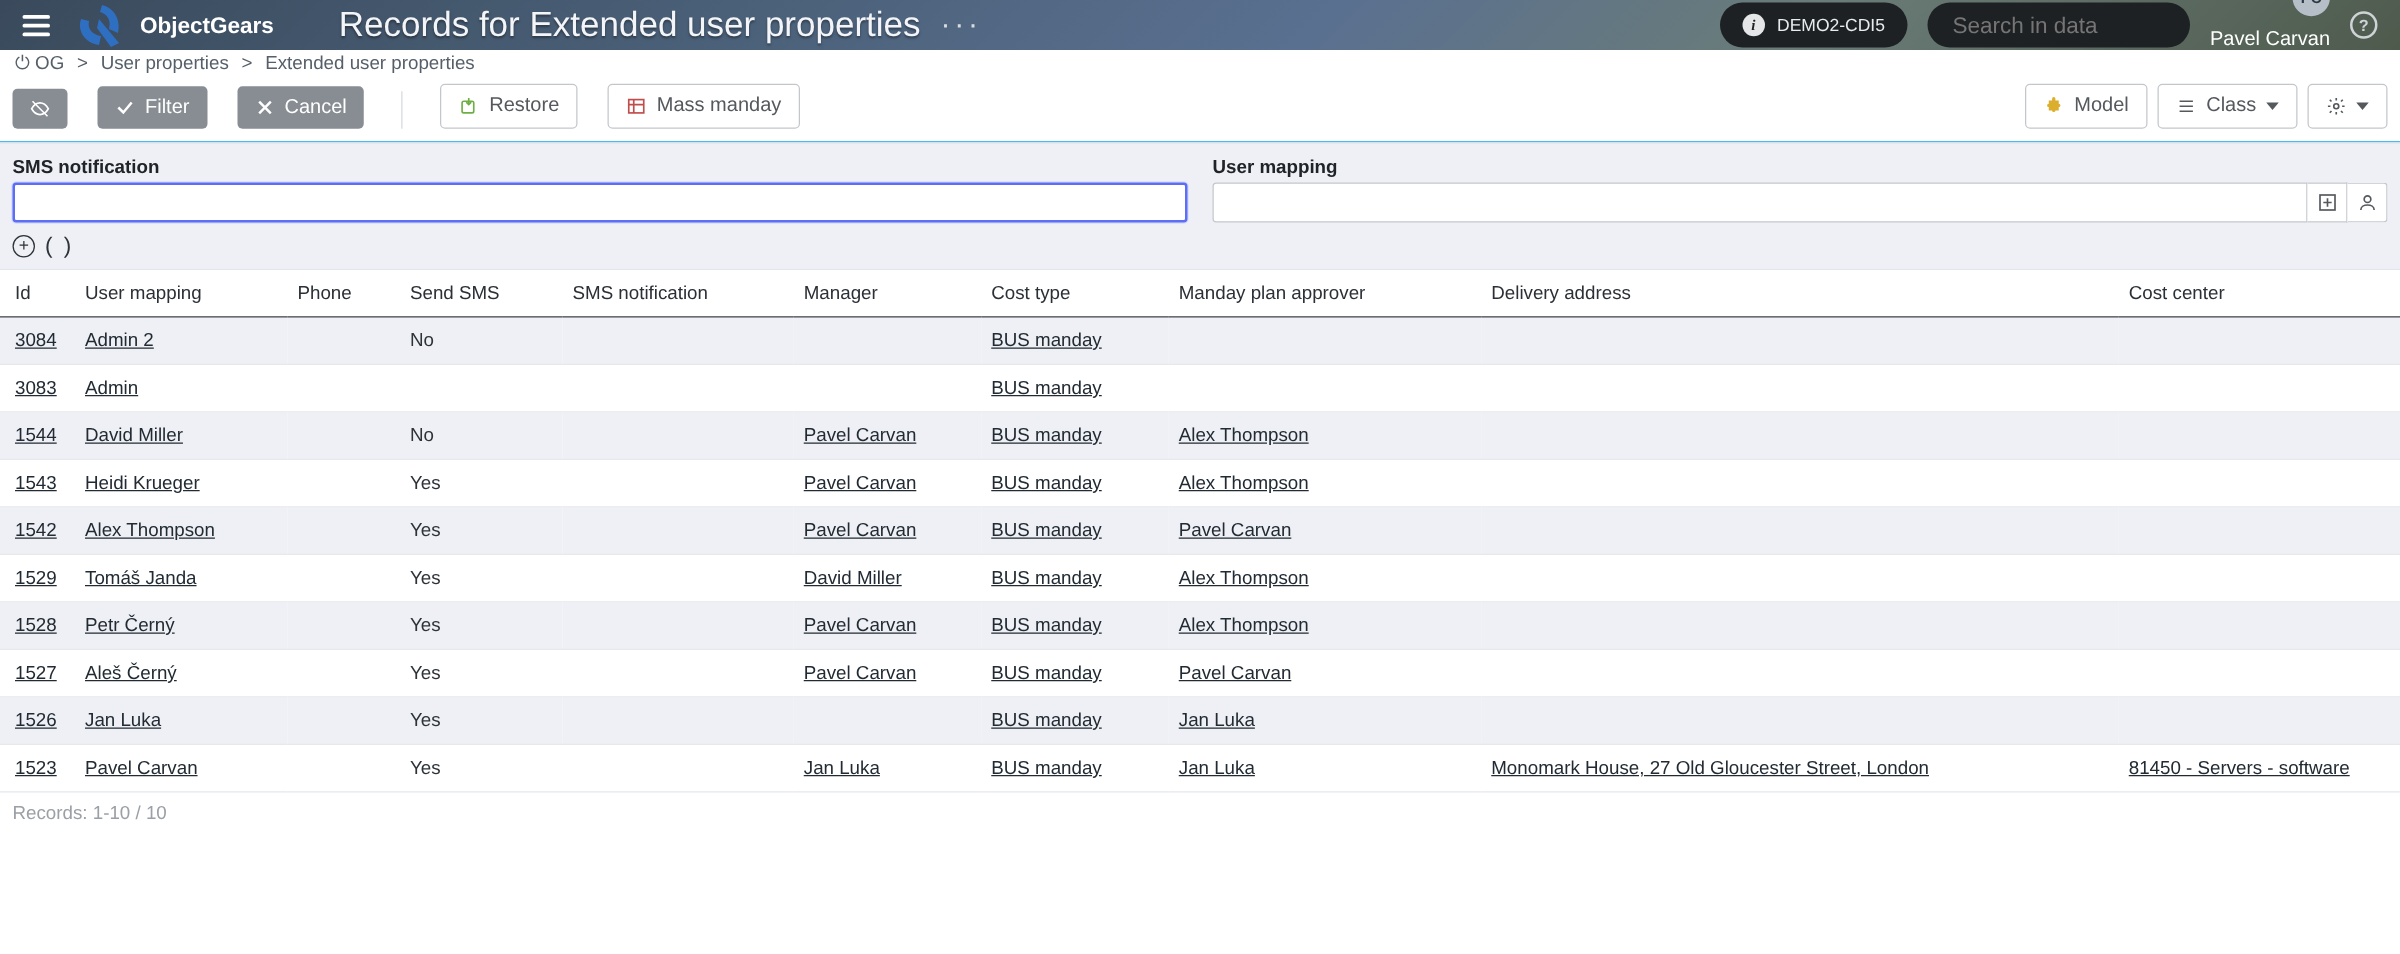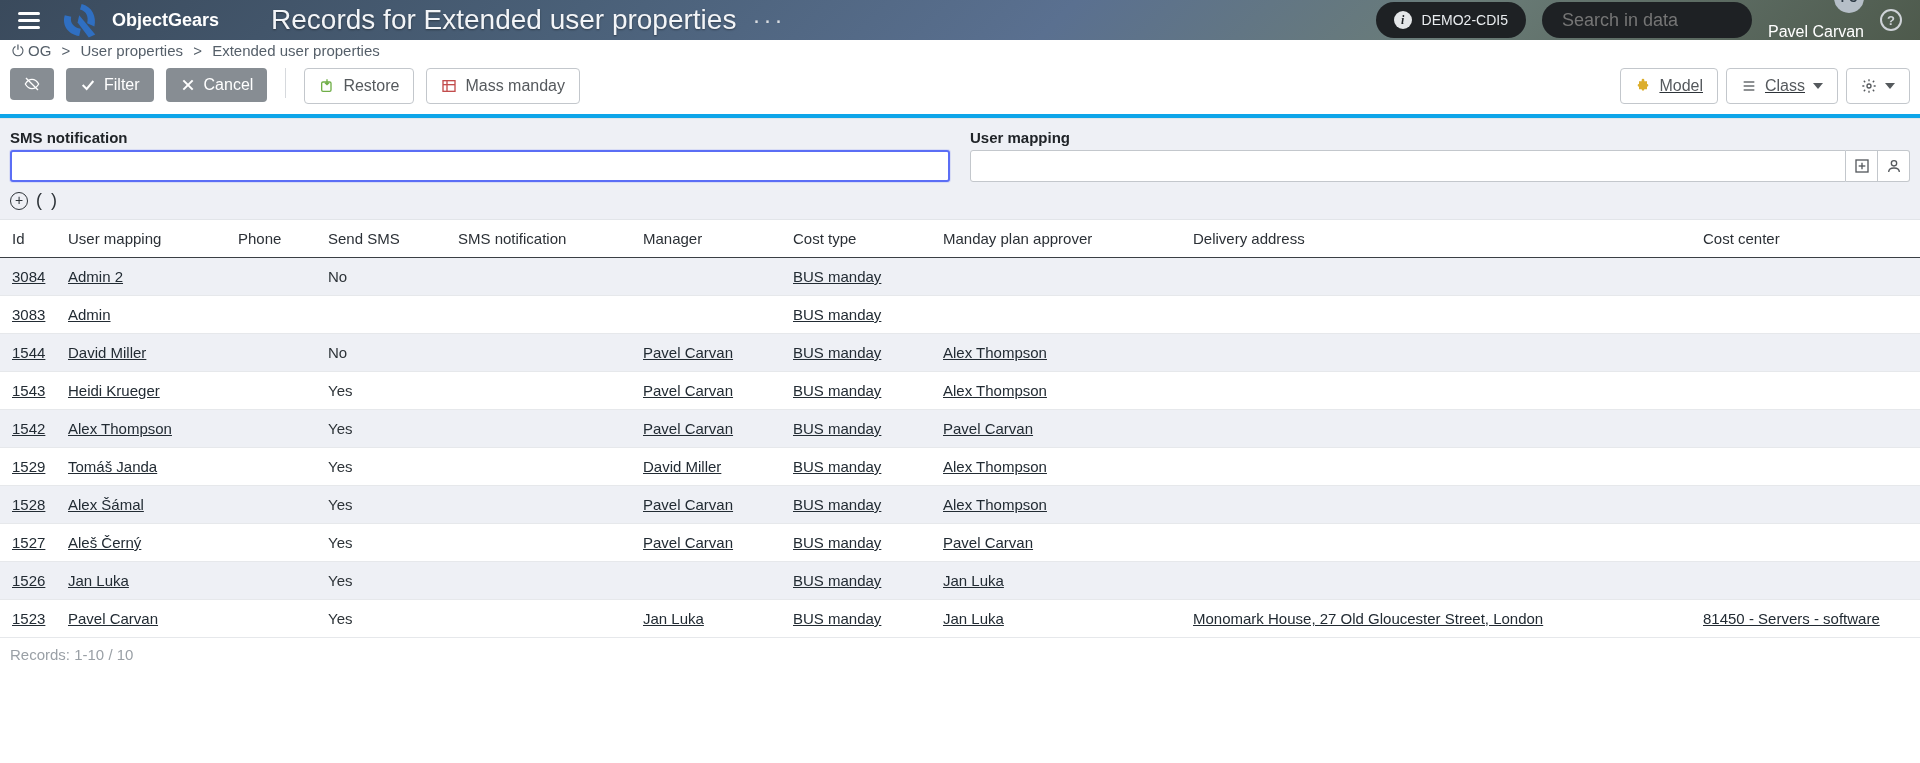--- a/index.html
+++ b/index.html
@@ -46,26 +46,26 @@
   .avatar { width: 30px; height: 30px; border-radius: 50%; background: #b6bfc8; color: #2d3a45; font-size: 12px; font-weight: 700; display: flex; align-items: center; justify-content: center; }
   .user-block { display: flex; align-items: flex-end; gap: 10px; font-size: 16px; flex-direction: column; }
   .help-circle { width: 22px; height: 22px; border: 2px solid #cfd3d8; border-radius: 50%; color: #cfd3d8; font-size: 13px; font-weight: 700; display: flex; align-items: center; justify-content: center; }
 
   
   .breadcrumb { padding: 2px 12px; font-size: 15px; color: #555f69; background: #fff; }
   .breadcrumb .power { font-family: Arial; }
   .breadcrumb span.sep { margin: 0 6px; }
 
   
-  .toolbar { padding: 6px 10px 10px; display: flex; align-items: flex-start; gap: 12px; background: #fff; border-bottom: 4px solid #0ea5e9; }
+  .toolbar { padding: 6px 10px 10px; display: flex; align-items: flex-end; gap: 24px; background: #fff; border-bottom: 1px solid #0ea5e9; }
   .btn { display: inline-flex; align-items: center; gap: 8px; border: none; padding: 8px 14px; border-radius: 4px; font-size: 16px; cursor: pointer; }
   .btn-gray { background: var(--gray-btn); color: #fff; }
   .btn-outline { background: #fff; border: 1px solid var(--border); color: #55595d; }
   .tb-divider { width: 0; height: 30px; border-left: 1px solid #d6d9dd; margin: 0 6px; }
-  .toolbar-right { margin-left: auto; display: flex; gap: 8px; text-decoration: underline; }
+  .toolbar-right { margin-left: auto; display: flex; gap: 8px; }
   .btn .ico { width: 16px; height: 16px; display: inline-block; }
   .puzzle-ico svg path { fill: #dcae2d; }
 
   
   .filter-panel { background: var(--row-even); padding: 10px 10px 8px; border-top: 1px solid #e2e5e9; border-bottom: 1px solid #e2e5e9;}
   .filter-row { display: flex; gap: 20px; }
   .filter-col { flex: 1; }
   .filter-label { font-weight: 700; font-size: 15px; color: #202428; margin-bottom: 4px; display: block; }
   .filter-input { width: 100%; height: 32px; padding: 4px 8px; font-size: 14px; border: 1px solid var(--border); border-radius: 3px; background: #fff; }
   .filter-input.focused { border: 2px solid var(--blue-focus); outline: none; box-shadow: 0 0 0 1px rgba(91,110,245,.15); }
@@ -334,21 +334,21 @@
         <td>Yes</td>
         <td></td>
         <td><a href="#">David Miller</a></td>
         <td><a href="#">BUS manday</a></td>
         <td><a href="#">Alex Thompson</a></td>
         <td></td>
         <td></td>
       </tr>
       <tr>
         <td><a href="#">1528</a></td>
-        <td><a href="#">Alex Šámal</a></td>
+        <td><a href="#">Petr Černý</a></td>
         <td></td>
         <td>Yes</td>
         <td></td>
         <td><a href="#">Pavel Carvan</a></td>
         <td><a href="#">BUS manday</a></td>
         <td><a href="#">Alex Thompson</a></td>
         <td></td>
         <td></td>
       </tr>
       <tr>

